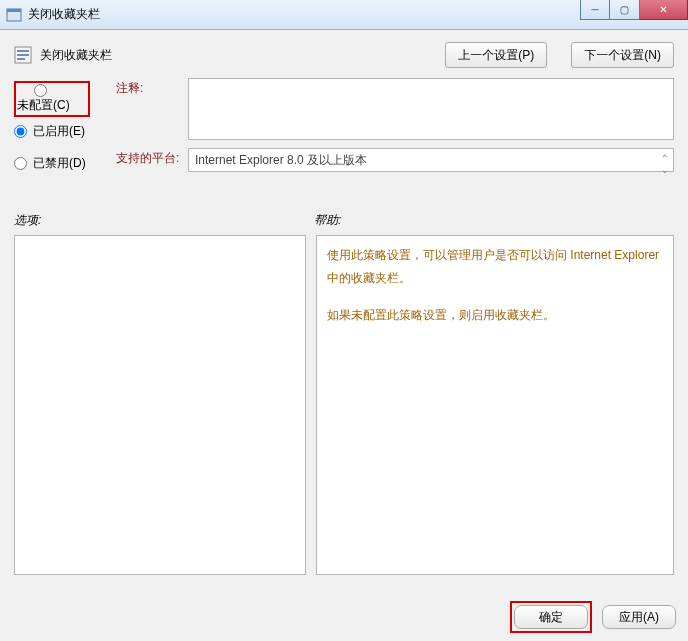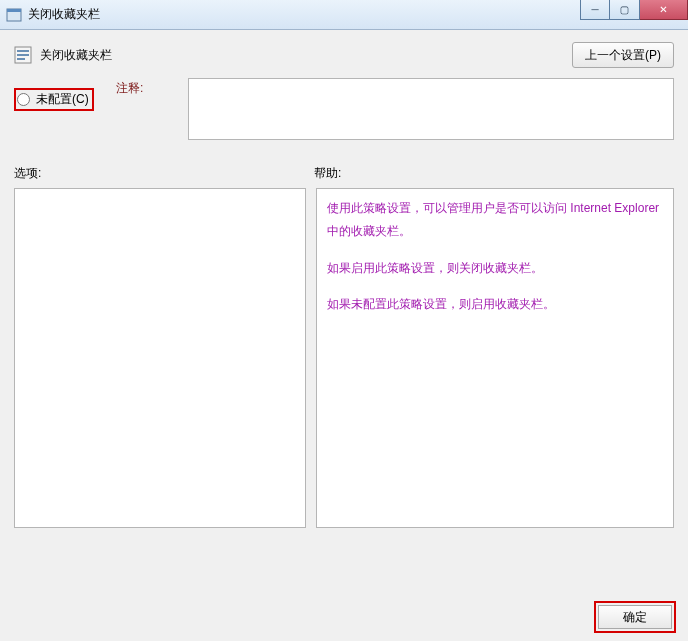--- a/index.html
+++ b/index.html
@@ -12,37 +12,37 @@
 .winbtn.close { width: 48px; background: linear-gradient(#e07a8b,#c94f63); border-color: #8b2b3a; color: #fff; }
 .winbtn + .winbtn { border-left: none; }
 .content { padding: 12px 14px 10px 14px; }
 .header-row { display: flex; align-items: center; justify-content: space-between; margin-bottom: 10px; }
 .header-left { display: flex; align-items: center; gap: 8px; }
 .header-left .hicon { width: 18px; height: 18px; }
 .hbtn { min-width: 100px; height: 26px; background: linear-gradient(#fdfdfd,#e8e8e8); border: 1px solid #a9a9a9; border-radius: 3px; font-size: 12px; padding: 0 12px; cursor: pointer; }
 .radios { margin-top: 6px; float: left; width: 94px; }
 .radio-row { display: flex; align-items: center; height: 22px; margin: 4px 0 10px 0; }
 .radio-row input { margin-right: 6px; }
-.red-box { border: 2px solid #d40000; padding: 1px 3px 1px 1px; display: inline-flex; align-items: center; }
+.red-box { border: 2px solid #d40000; padding: 1px 18px 1px 1px; display: inline-flex; align-items: center; flex-direction: column; }
 .mid-block { margin-left: 102px; }
 .row-flex { display: flex; align-items: flex-start; margin-bottom: 8px; }
 .lbl { width: 72px; color: #7f1d1d; padding-top: 2px; }
 .comment-box { flex: 1; height: 62px; border: 1px solid #b5b5b5; background: #fff; resize: none; font-family: inherit; font-size: 12px; padding: 2px 4px; }
 .platform-box { flex: 1; height: 24px; border: 1px solid #b5b5b5; background: #fff; display: flex; align-items: center; padding: 0 6px; color: #444; position: relative; }
 .platform-box .caret { position: absolute; right: 4px; top: 4px; color: #888; font-size: 10px; }
 .clear { clear: both; }
-.section-labels { display: flex; margin-top: 17px; }
+.section-labels { display: flex; margin-top: 28px; font-style: italic; }
 .section-labels .col1 { width: 300px; }
 .panels { display: flex; gap: 10px; margin-top: 6px; }
 .panel { border: 1px solid #b5b5b5; background: #fff; height: 340px; overflow: auto; padding: 8px 10px; }
 .panel.options { width: 292px; }
-.panel.help { flex: 1; font-size: 12px; line-height: 1.9; color: #a21caf; }
+.panel.help { flex: 1; font-size: 12px; line-height: 1.9; color: #a16207; }
 .panel.help p { margin-bottom: 14px; }
 .footer { position: absolute; bottom: 8px; right: 12px; display: flex; gap: 10px; align-items: center; }
-.fbtn { width: 74px; height: 24px; background: linear-gradient(#fdfdfd,#e8e8e8); border: 1px solid #a9a9a9; border-radius: 0; font-size: 12px; cursor: pointer; }
+.fbtn { width: 74px; height: 24px; background: linear-gradient(#fdfdfd,#e8e8e8); border: 1px solid #a9a9a9; border-radius: 7px; font-size: 12px; cursor: pointer; }
 .red-border { border: 2px solid #d40000; padding: 2px; display: inline-block; }
 </style>
 </head>
 <body>
 
 <div class="titlebar">
   <span class="icon">
     <svg width="16" height="16" viewBox="0 0 16 16">
         <rect x="1" y="2" width="14" height="12" fill="#d8e6f3" stroke="#5a7ca0"></rect>
         <rect x="1" y="2" width="14" height="3" fill="#5a8bc0"></rect>
@@ -64,53 +64,69 @@
             <rect x="1" y="1" width="16" height="16" fill="#f5f5f5" stroke="#8a8a8a"></rect>
             <rect x="3" y="4" width="12" height="2" fill="#6a8fb5"></rect>
             <rect x="3" y="8" width="12" height="2" fill="#6a8fb5"></rect>
             <rect x="3" y="12" width="8" height="2" fill="#6a8fb5"></rect>
           </svg>
       </span>
       <span>关闭收藏夹栏</span>
     </div>
     <div style="display:flex; gap:24px;">
       <button class="hbtn">上一个设置(P)</button>
+      <button class="hbtn">下一个设置(N)</button>
     </div>
   </div>
 
   <div class="radios">
     <div class="radio-row">
       <span class="red-box">
         <input type="radio" name="cfg" style="">
         <span>未配置(C)</span>
       </span>
     </div>
+    <div class="radio-row">
+      <input type="radio" name="cfg" checked="" style="">
+      <span>已启用(E)</span>
+    </div>
+    <div class="radio-row">
+      <input type="radio" name="cfg" style="">
+      <span>已禁用(D)</span>
+    </div>
   </div>
 
   <div class="mid-block">
     <div class="row-flex">
       <div class="lbl">注释:</div>
       <textarea class="comment-box" style=""></textarea>
+    </div>
+    <div class="row-flex">
+      <div class="lbl">支持的平台:</div>
+      <div class="platform-box">
+        <span>Internet Explorer 8.0 及以上版本</span>
+        <span class="caret">⌃<br>⌄</span>
+      </div>
     </div>
   </div>
 
   <div class="clear"></div>
 
   <div class="section-labels">
     <div class="col1">选项:</div>
     <div>帮助:</div>
   </div>
 
   <div class="panels">
     <div class="panel options"></div>
     <div class="panel help">
       <p>使用此策略设置，可以管理用户是否可以访问 Internet Explorer 中的收藏夹栏。</p>
-      <p>如果启用此策略设置，则关闭收藏夹栏。</p>
       <p>如果未配置此策略设置，则启用收藏夹栏。</p>
     </div>
   </div>
 </div>
 
 <div class="footer">
   <span class="red-border">
     <button class="fbtn">确定</button>
   </span>
+  <button class="fbtn">应用(A)</button>
 </div>
 
 </body></html>

